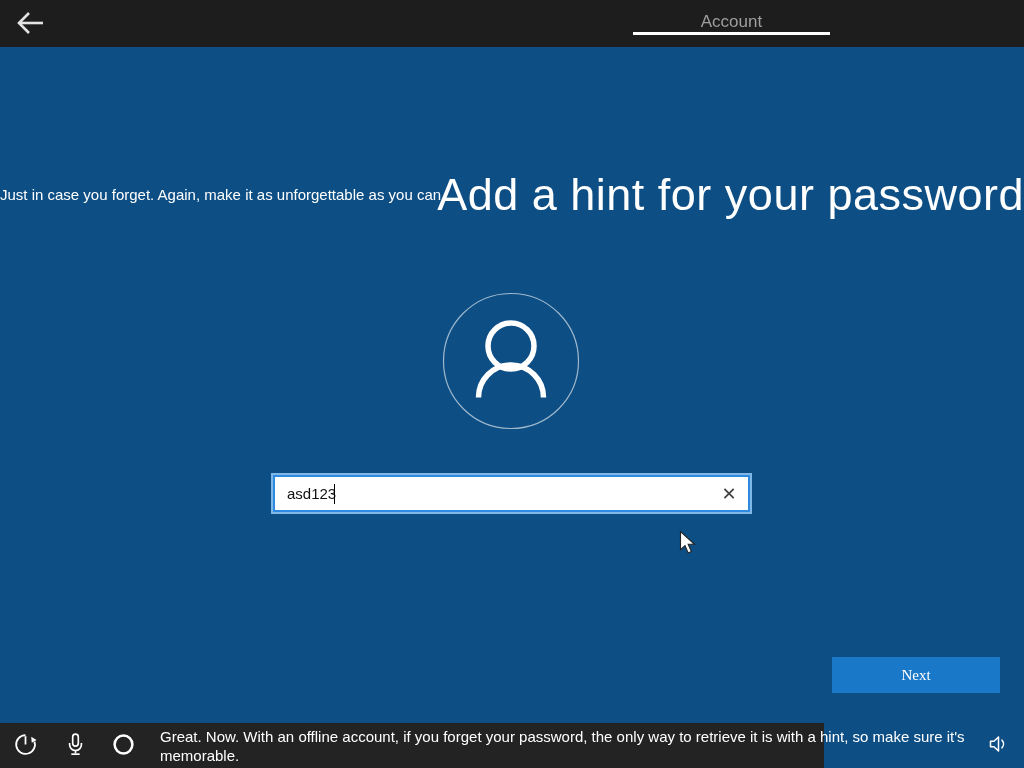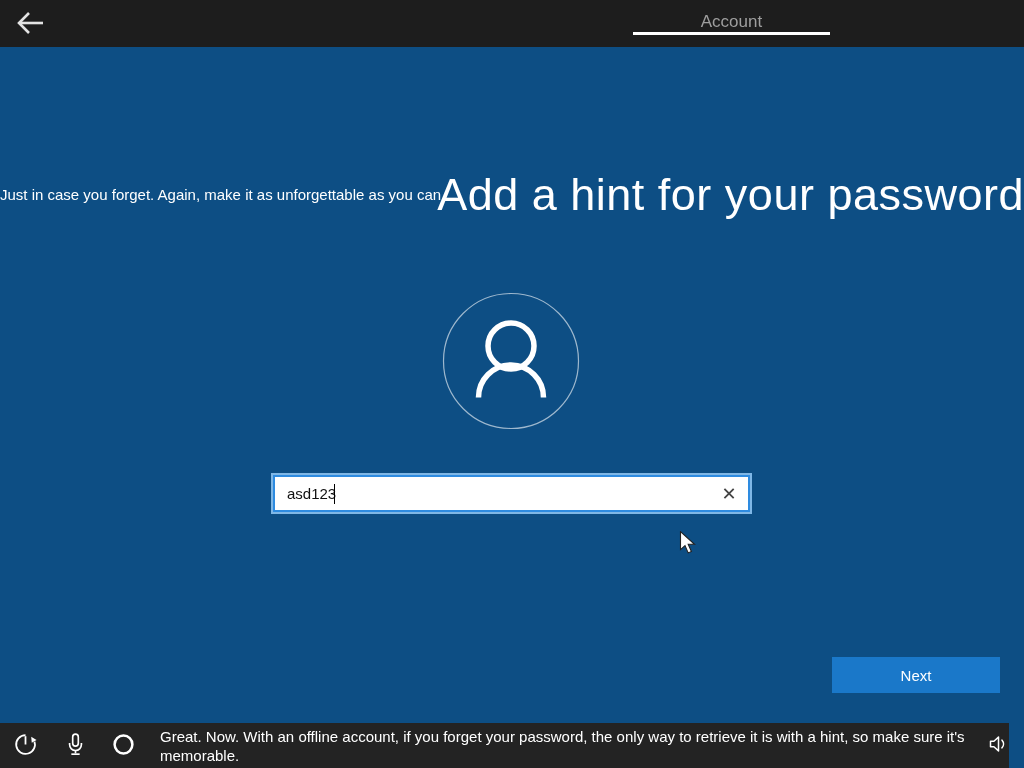--- a/index.html
+++ b/index.html
@@ -34,26 +34,26 @@
                 padding: 0 56px 0 12px; font-size: 15px; color: #111111;
                 font-family: "Liberation Sans", sans-serif; }
   .caret { position: absolute; left: 59px; top: 7px; width: 1px; height: 20px; background: #000000; }
   .clear-btn { position: absolute; right: 2px; top: 0; width: 34px; height: 33px;
                background: transparent; border: none; cursor: pointer;
                color: #444444; font-size: 18px; line-height: 33px; text-align: center;
                font-family: "DejaVu Sans", sans-serif; }
 
   .next-btn { position: absolute; left: 832px; top: 610px; width: 168px; height: 36px;
               background: #1a78c9; border: none; color: #ffffff; font-size: 15px;
-              cursor: pointer; font-family: Liberation Sans, sans-serif; }
+              cursor: pointer; font-family: Liberation Serif, serif; }
 
   .mouse-cursor { position: absolute; left: 679px; top: 484px; pointer-events: none; }
 
   
-  .bottombar { position: absolute; left: 0; top: 723px; width: 1009px; height: 45px; background: #232323; }
+  .bottombar { position: absolute; left: 0; top: 723px; width: 824px; height: 45px; background: #232323; }
   .foot-icon-btn { position: absolute; top: 0; width: 40px; height: 45px; background: transparent;
                    border: none; cursor: pointer; display: flex; align-items: center; justify-content: center; }
   .foot-replay { left: 5px; }
   .foot-mic { left: 55px; }
   .foot-circle { left: 103px; }
   .foot-speaker { left: 978px; }
   .assistant-msg { position: absolute; left: 160px; top: 4px; width: 805px;
                    color: #ffffff; font-size: 15px; line-height: 19px; }
 </style>
 </head>

